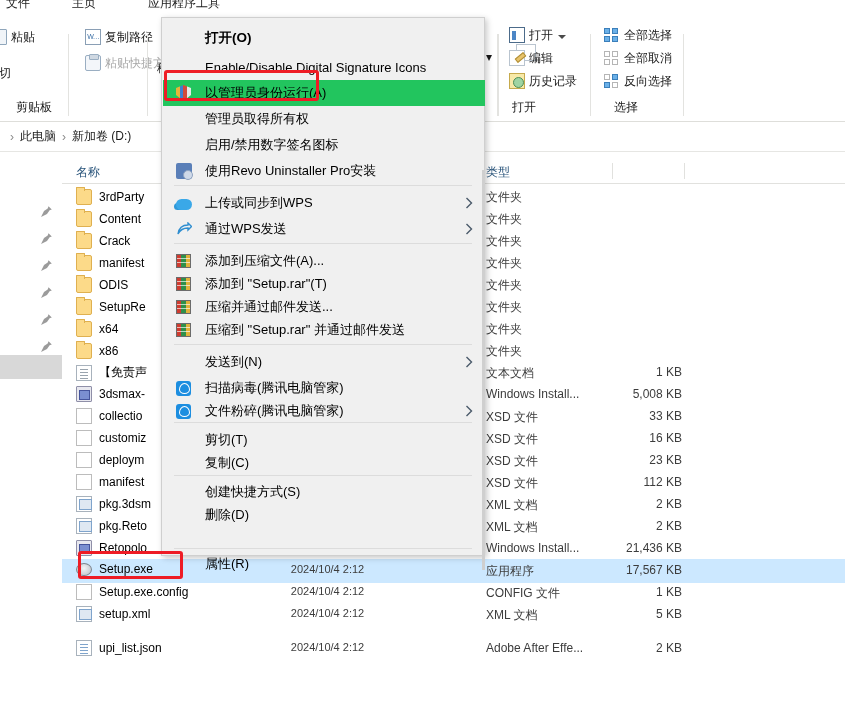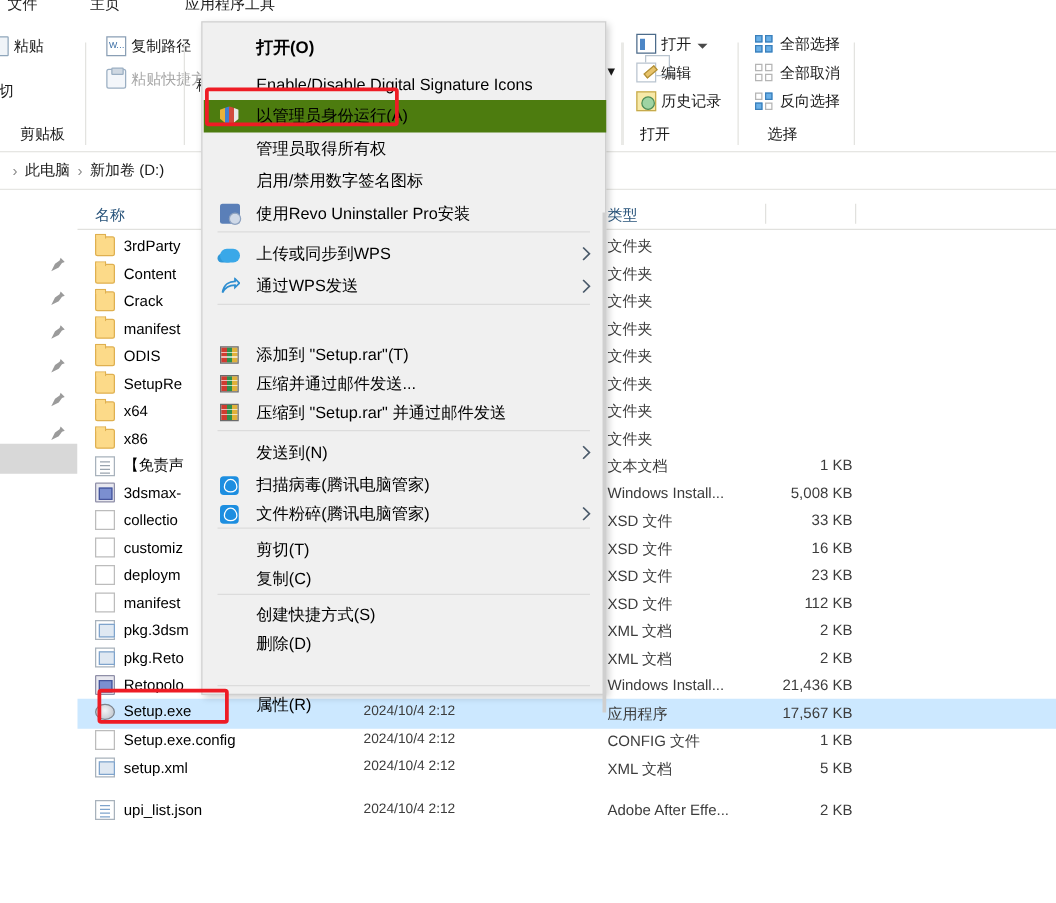--- a/index.html
+++ b/index.html
@@ -198,21 +198,21 @@
   .ctxmenu {
     position: absolute; left: 161px; top: 17px; width: 324px; height: 539px;
     background: #f0f0f0; border: 1px solid #cfcfcf;
     box-shadow: 2px 2px 6px rgba(0,0,0,0.22);
     z-index: 50;
   }
   .mi {
     position: absolute; left: 1px; width: 322px; height: 26px;
     display: flex; align-items: center;
   }
-  .mi.hl { background:#4d7c0f; }
+  .mi.hl { background:#22c55e; }
   .mi-ico { position:absolute; left: 13px; width:16px; height:16px; }
   .mi-txt {
     position: absolute; left: 42px; font-size: 13px; color: #000; white-space: nowrap;
   }
   .mi-txt.bold { font-weight: bold; font-size: 13.5px; }
   .mi-arrow {
     position:absolute; right:12px; width:8px; height:12px;
   }
   .msep {
     position: absolute; left: 12px; width: 298px; height: 1px; background: #dcdcdc;
@@ -654,20 +654,24 @@
       <span class="mi-txt">通过WPS发送</span>
       <span class="mi-arrow">
         <svg width="8" height="12" viewBox="0 0 8 12">
             <path d="M1.5 1 L6.5 6 L1.5 11" stroke="#4a5a6a" stroke-width="1.4" fill="none"></path>
           </svg>
       </span>
     </div>
 
     <div class="msep" style="top:225px;"></div>
 
+    <div class="mi" style="top:230px;">
+      <span class="mi-ico mic-rar"></span>
+      <span class="mi-txt">添加到压缩文件(A)...</span>
+    </div>
     <div class="mi" style="top:253px;">
       <span class="mi-ico mic-rar"></span>
       <span class="mi-txt">添加到 "Setup.rar"(T)</span>
     </div>
     <div class="mi" style="top:276px;">
       <span class="mi-ico mic-rar"></span>
       <span class="mi-txt">压缩并通过邮件发送...</span>
     </div>
     <div class="mi" style="top:299px;">
       <span class="mi-ico mic-rar"></span>

